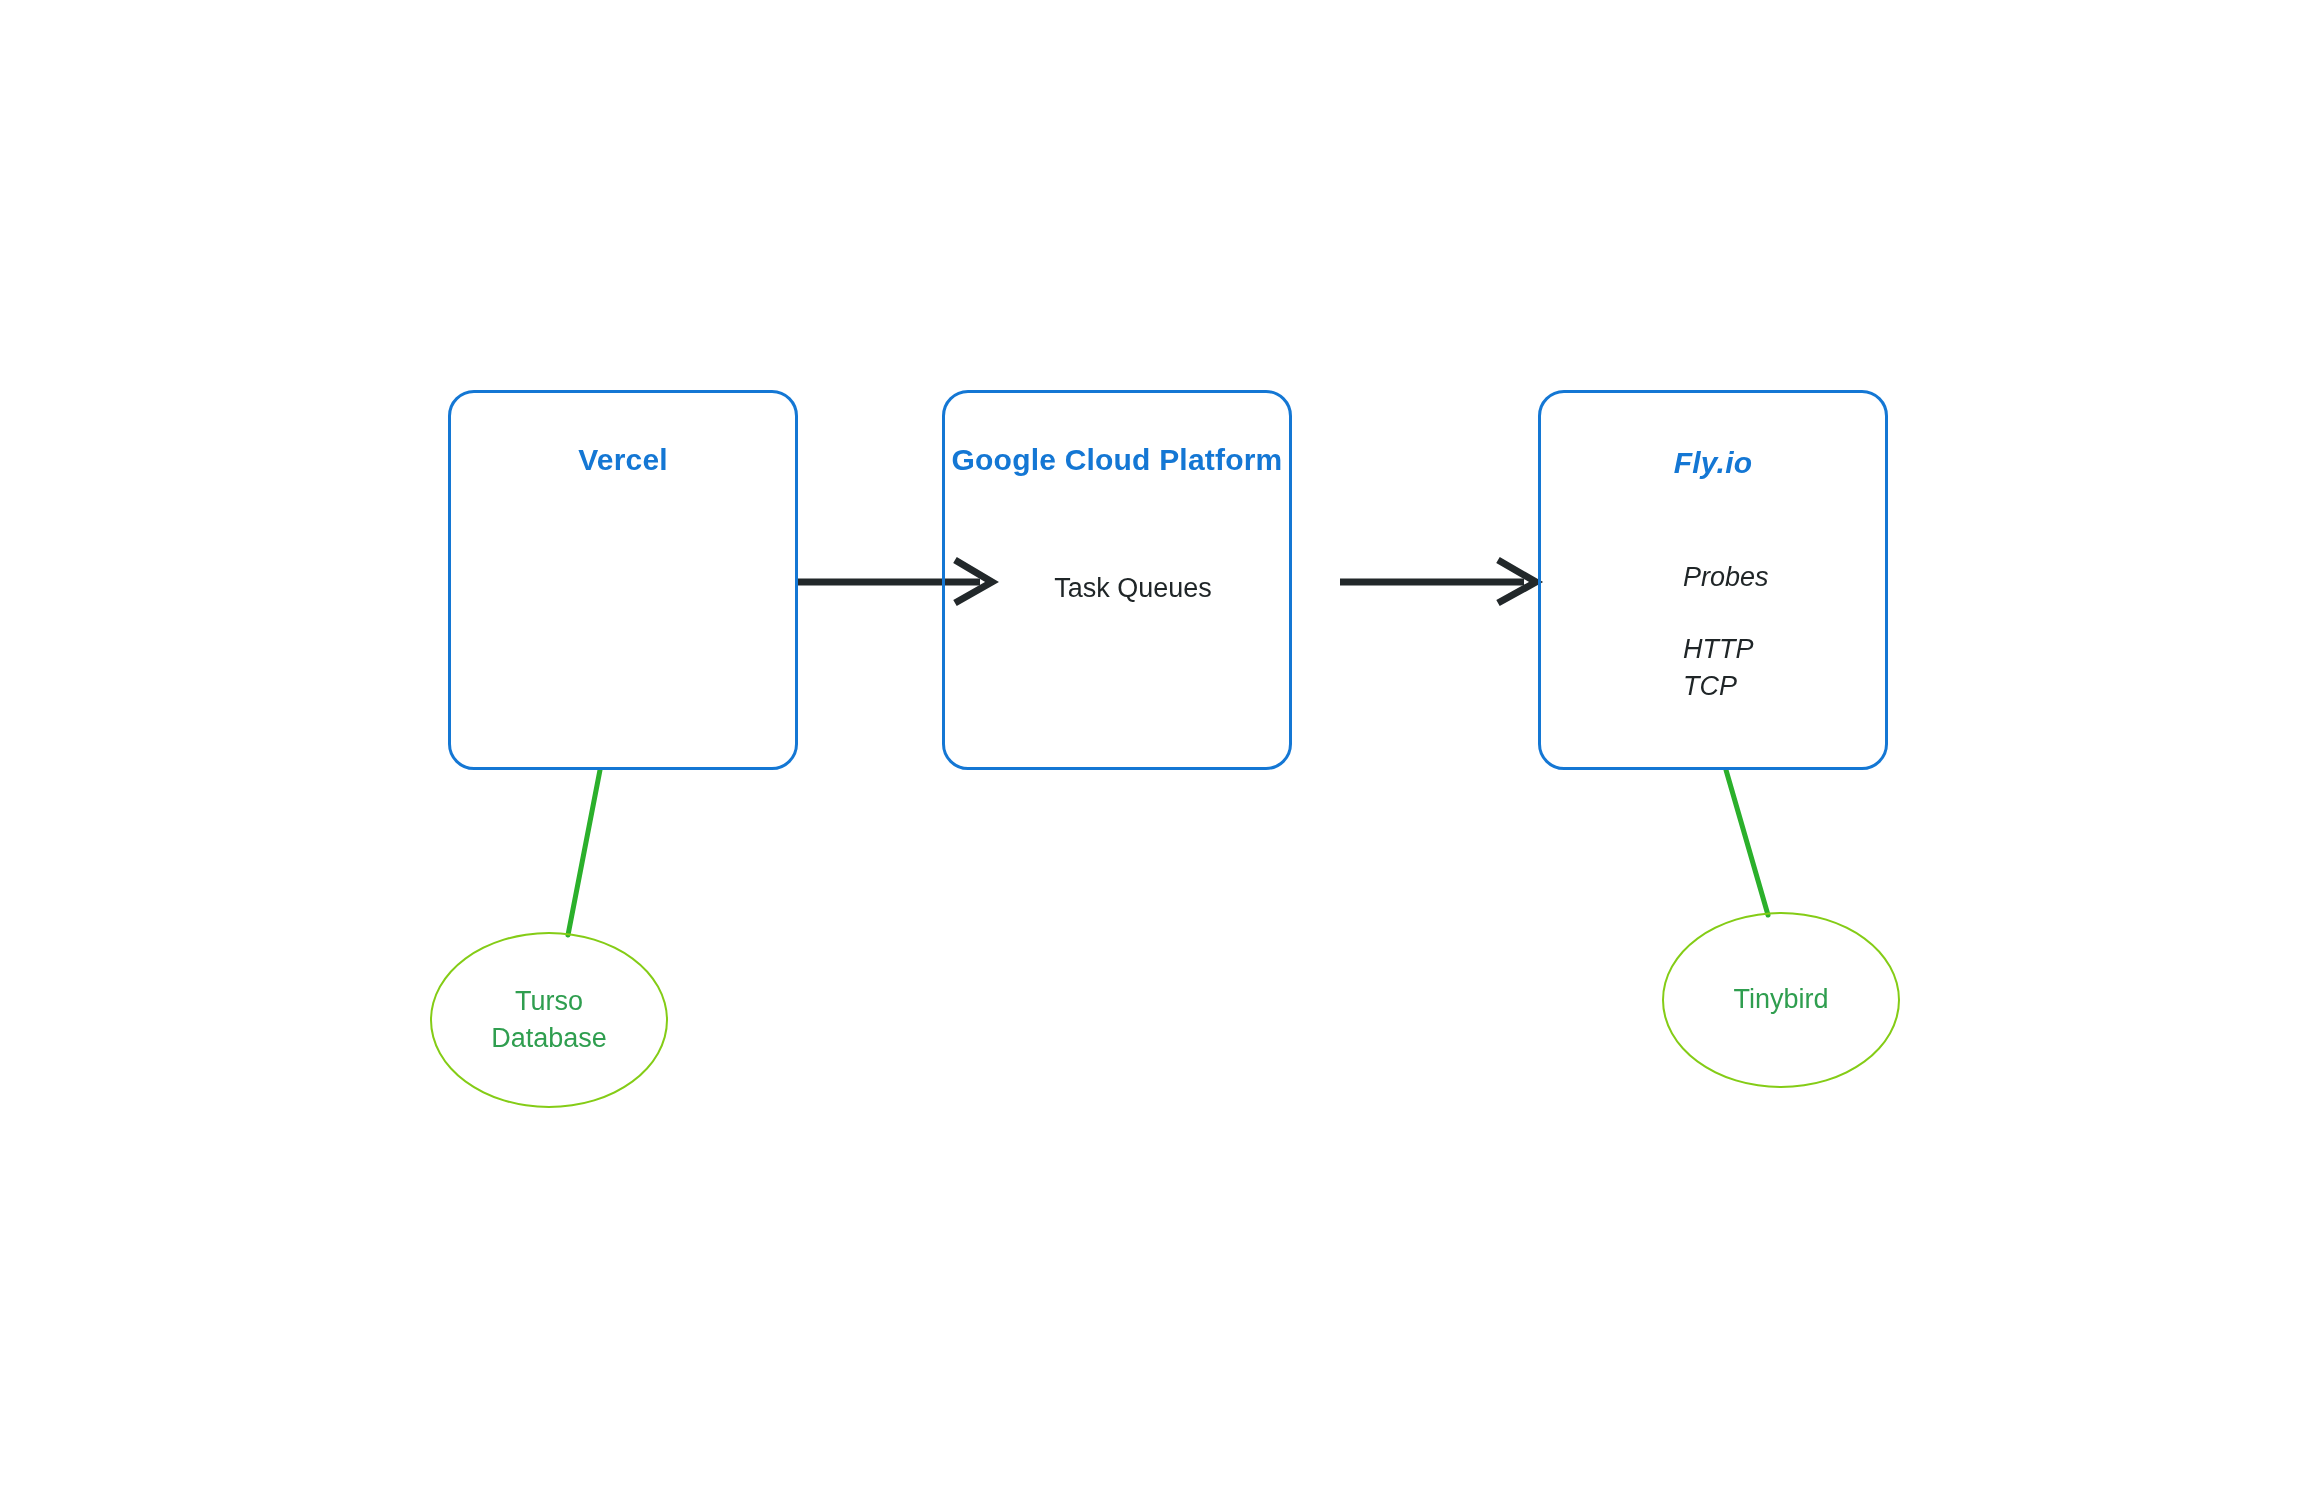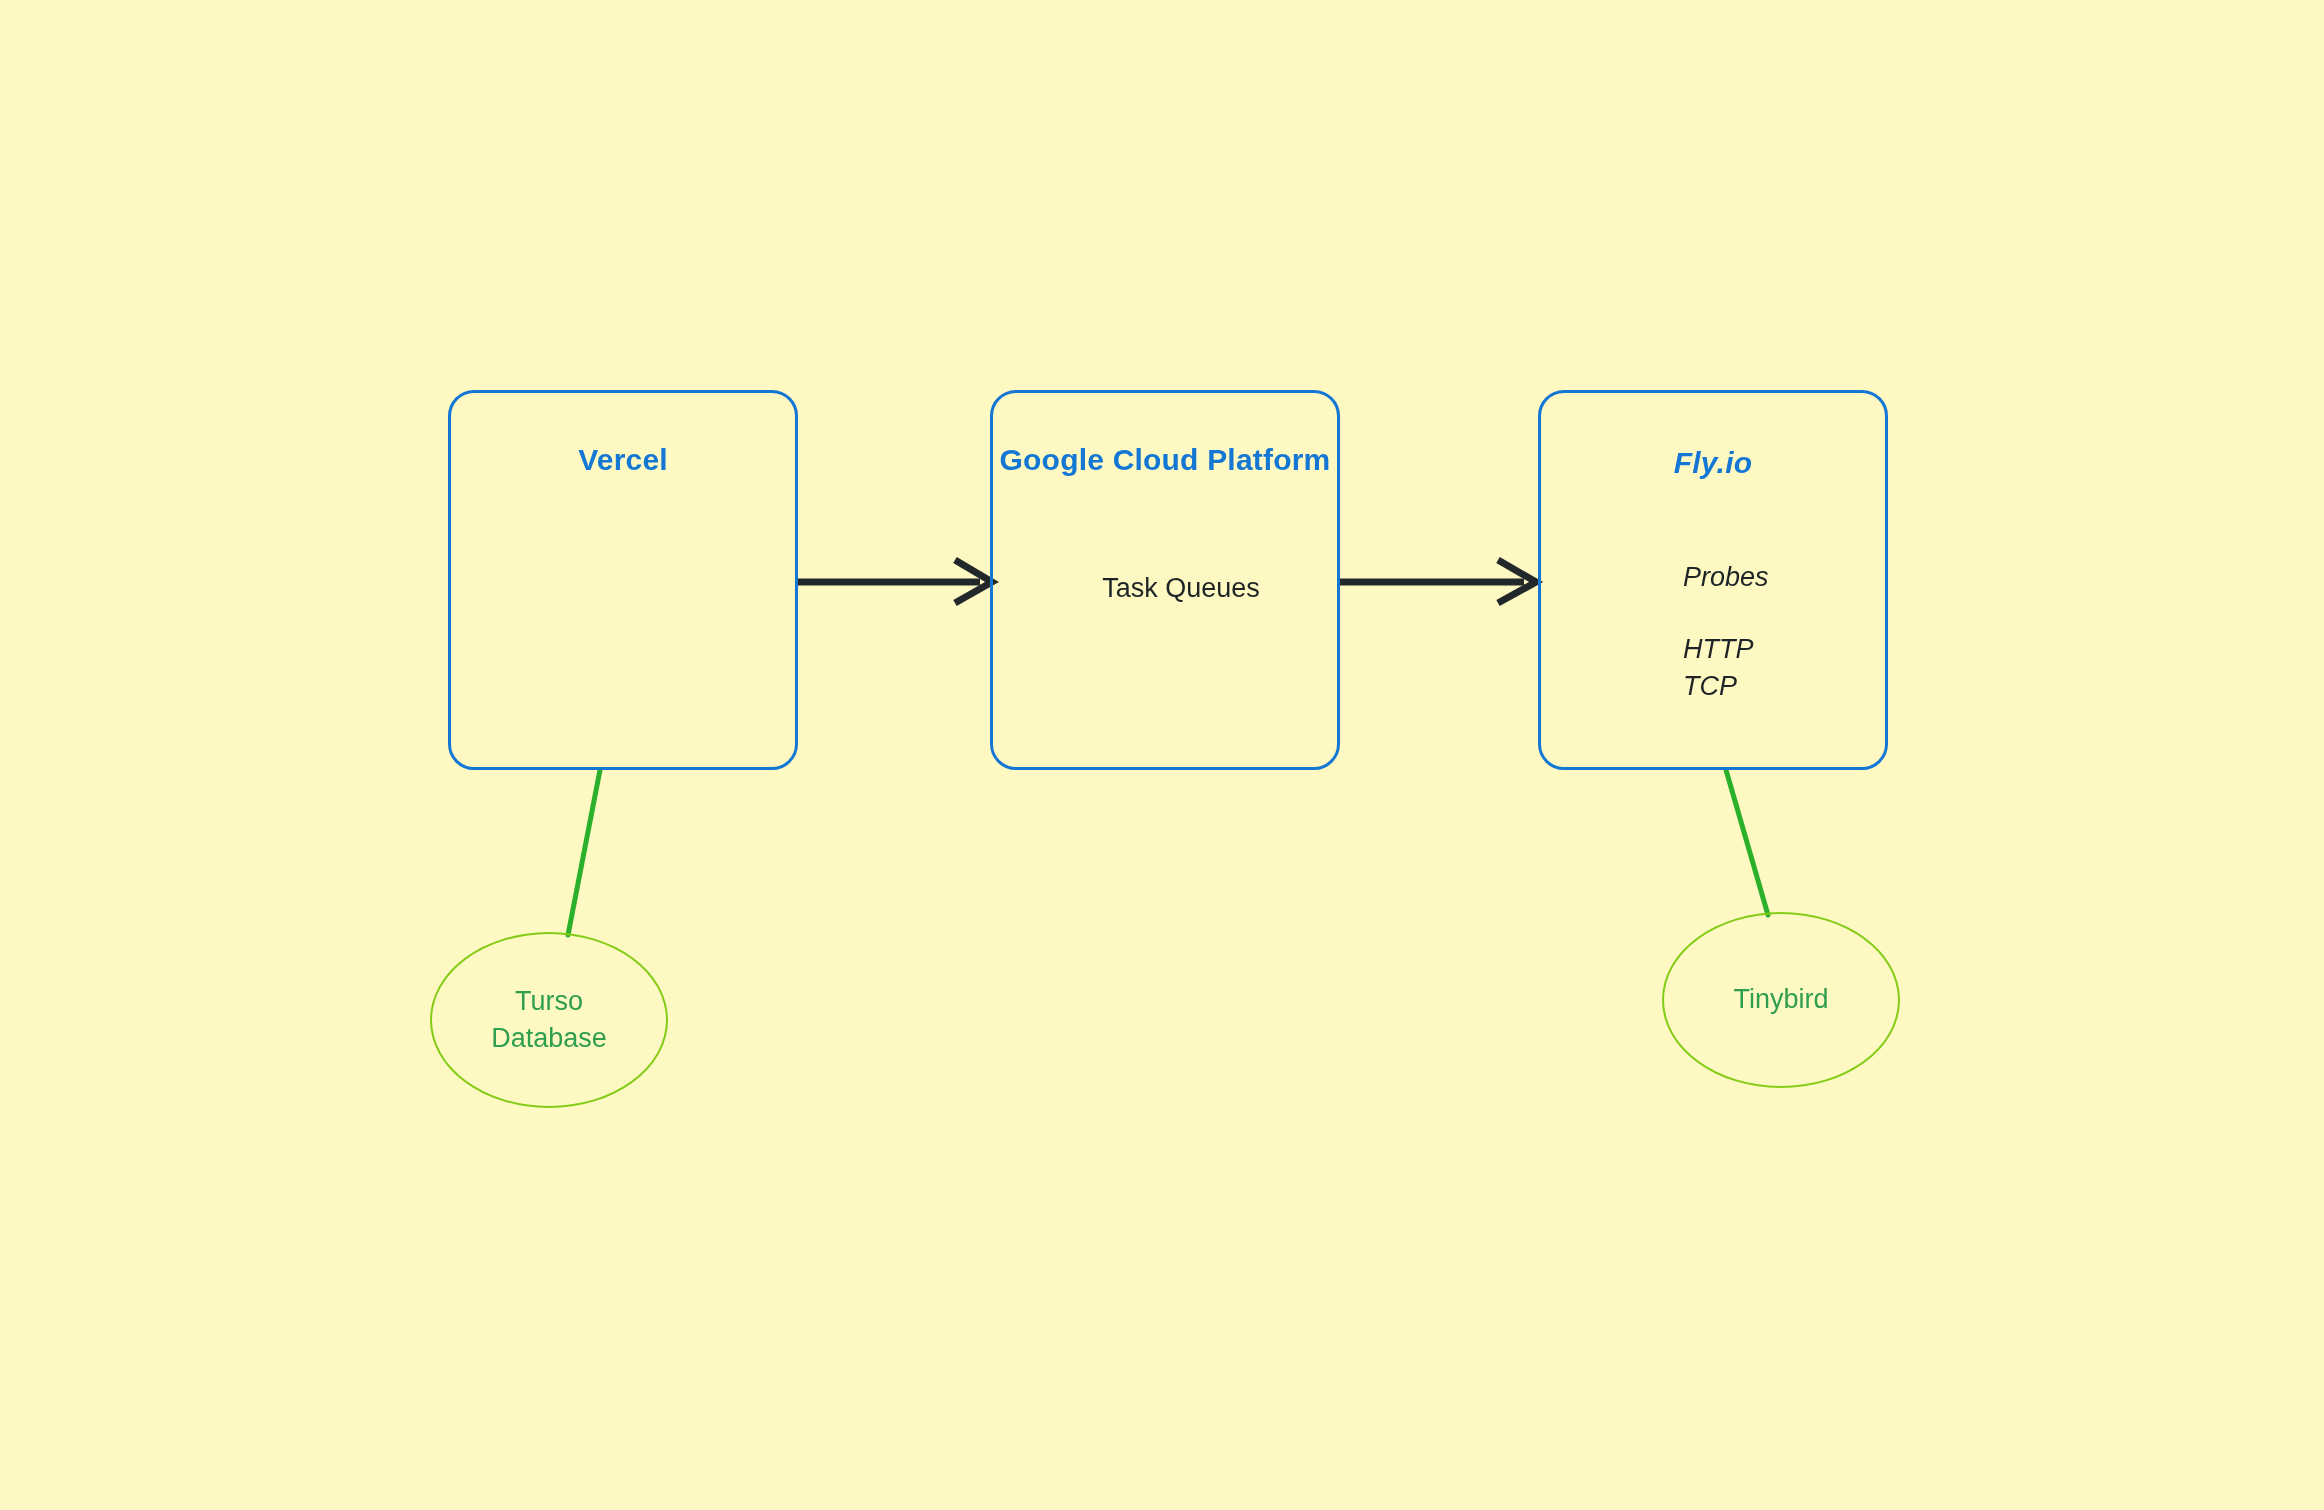--- a/index.html
+++ b/index.html
@@ -11,21 +11,21 @@
   body {
     font-family: "Liberation Sans", sans-serif;
     width: 2324px;
     height: 1510px;
     overflow: hidden;
   }
   #canvas {
     position: relative;
     width: 2324px;
     height: 1510px;
-    background: #fef9c3;
+    background: #ffffff;
   }
   #edges {
     position: absolute;
     left: 0;
     top: 0;
     width: 2324px;
     height: 1510px;
     pointer-events: none;
   }
 
@@ -106,21 +106,21 @@
 
     <g>
       <line x1="1726" y1="770" x2="1768" y2="915" stroke="#2bb02b" stroke-width="5" stroke-linecap="round"></line>
     </g>
   </svg>
 
   <div class="service-box" style="left:448px; top:390px; width:350px; height:380px;">
     <div class="box-title" style="top:50px;">Vercel</div>
   </div>
 
-  <div class="service-box" style="left:990px; top:390px; width:350px; height:380px;">
+  <div class="service-box" style="left:942px; top:390px; width:350px; height:380px;">
     <div class="box-title" style="top:50px;">Google Cloud Platform</div>
     <div class="box-body centered" style="top:177px;padding-left:32px;">Task Queues</div>
   </div>
 
   <div class="service-box" style="left:1538px; top:390px; width:350px; height:380px;font-style:italic;">
     <div class="box-title" style="top:53px;">Fly.io</div>
     <div class="box-body left-aligned" style="left:142px; top:166px;">Probes
 
 HTTP
 TCP</div>

